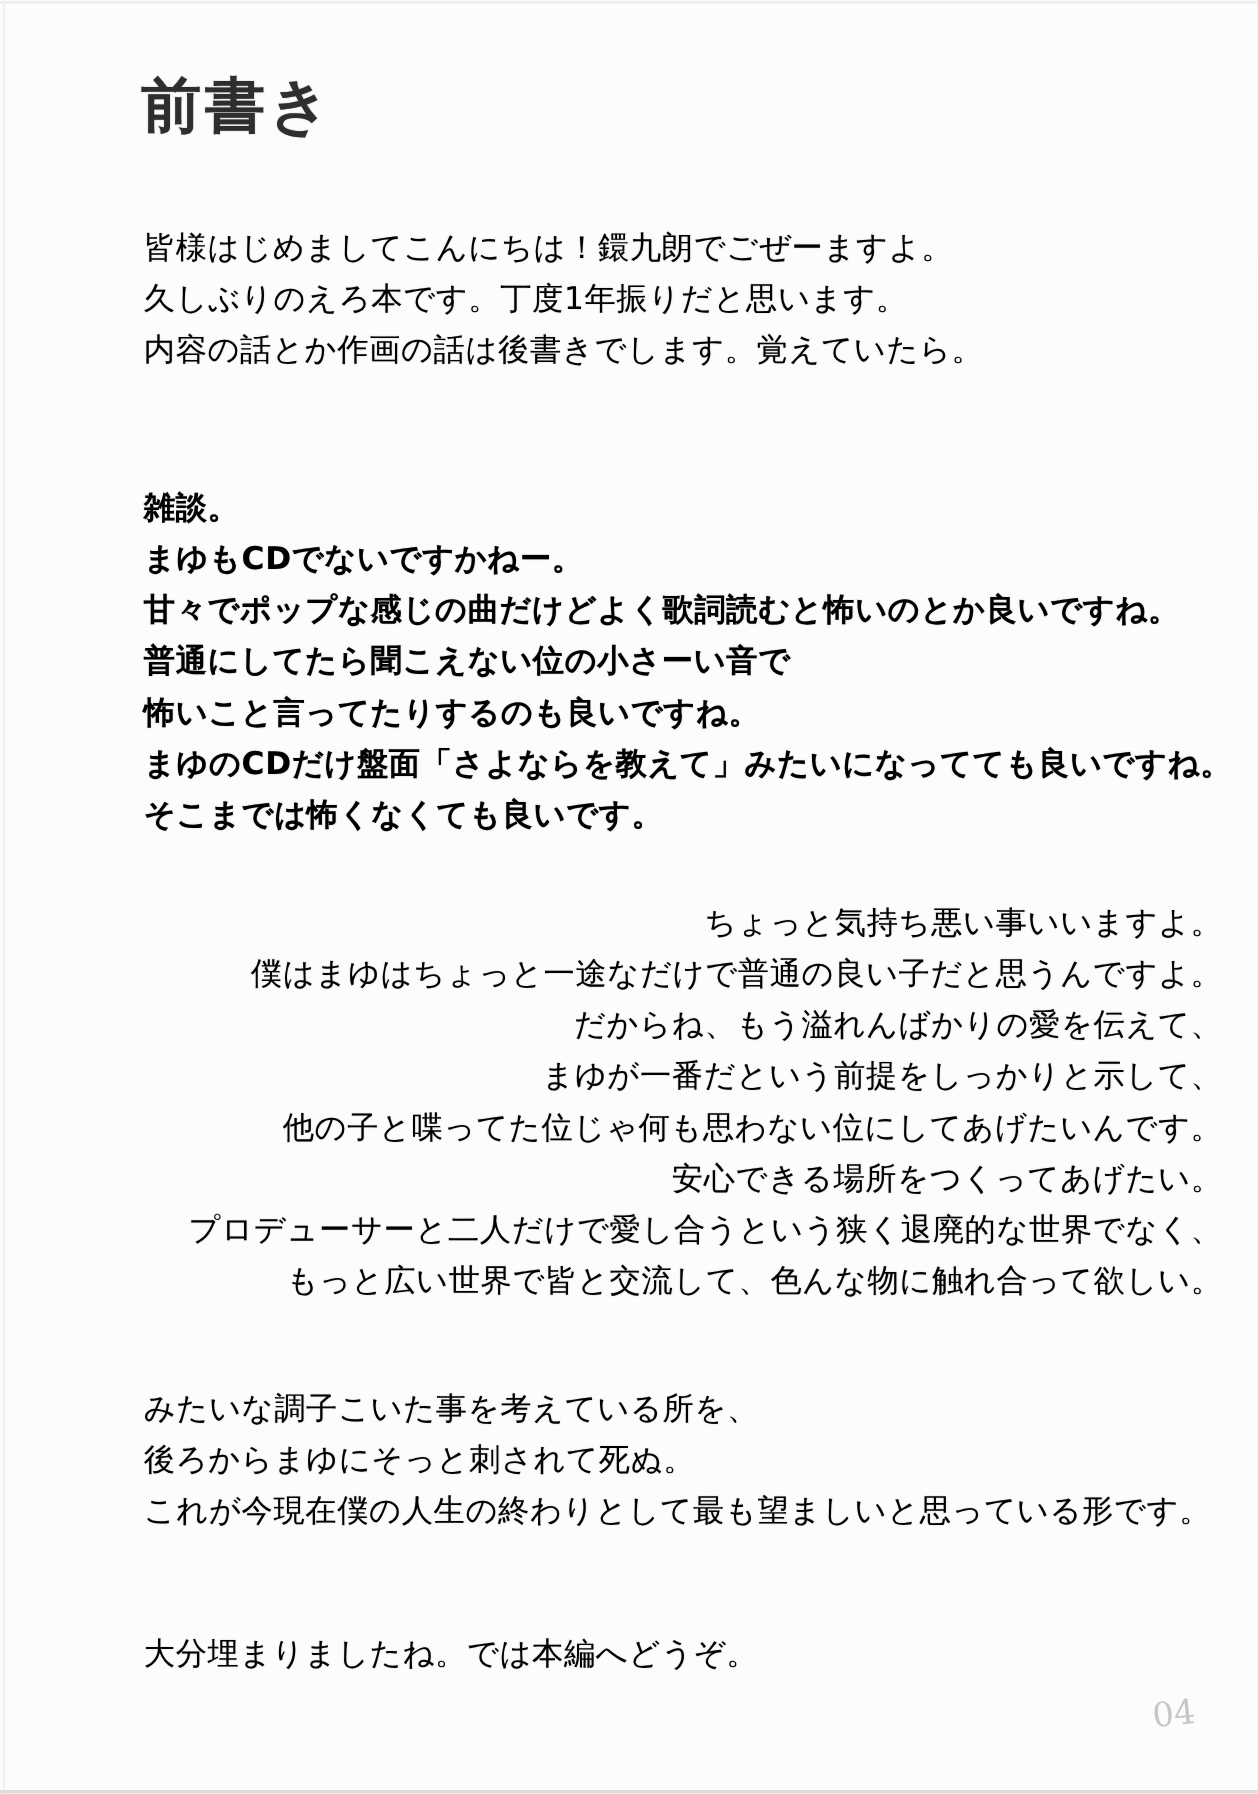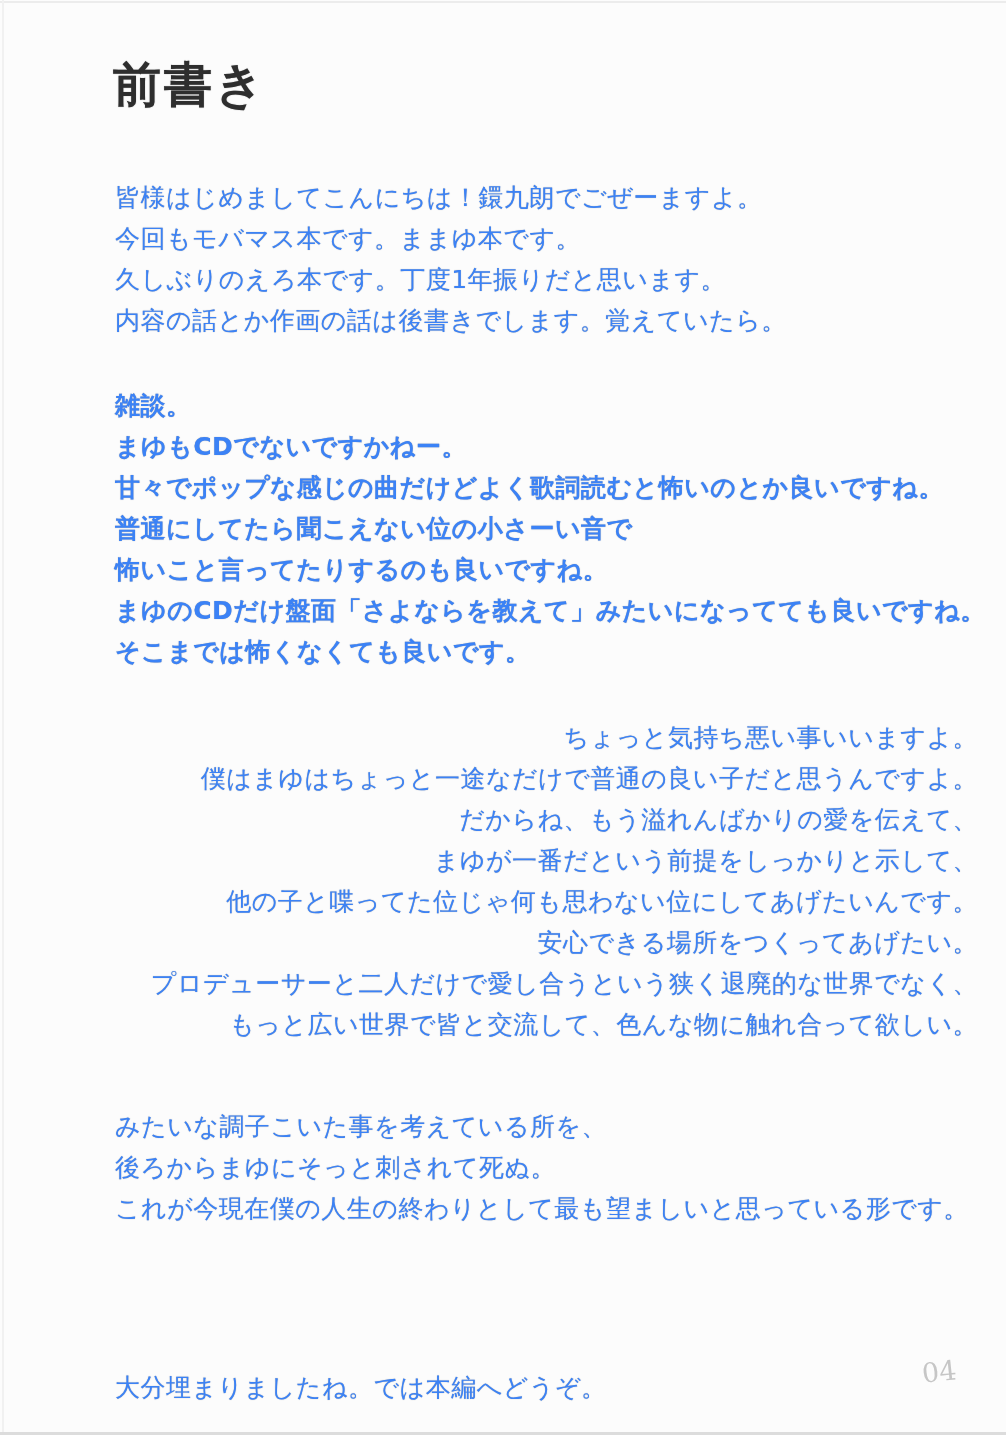--- a/index.html
+++ b/index.html
@@ -48,29 +48,29 @@
   .para {
     position: absolute;
     left: 115px;
     right: 40px;
   }
   .para .line {
     height: 41px;
     line-height: 41px;
     font-size: 25px;
     letter-spacing: 0.5px;
-    color: #3b82f6;
+    color: #000000;
     text-shadow: 0 0 1px rgba(59,59,59,0.45);
     white-space: nowrap;
   }
   .p0 { top: 177px; }
   .p1 { top: 385px; font-weight: bold; }
   .p2 { top: 717px; text-align: right; }
   .p3 { top: 1106px; }
-  .p4 { top: 1367px; }
+  .p4 { top: 1302px; }
   .page-number {
     position: absolute;
     top: 1356px;
     left: 922px;
     font-family: "DejaVu Serif", serif;
     font-size: 27px;
     font-weight: 300;
     color: #c6c6c6;
     transform: rotate(-6deg);
   }
@@ -80,21 +80,20 @@
 
 <div class="page">
   <div class="edge-top"></div>
   <div class="edge-left"></div>
 
   <h1 class="title">前書き</h1>
 
   <div class="content">
       <div class="para p0">
         <div class="line">皆様はじめましてこんにちは！鐶九朗でごぜーますよ。</div>
-        <div class="line">今回もモバマス本です。ままゆ本です。</div>
         <div class="line">久しぶりのえろ本です。丁度1年振りだと思います。</div>
         <div class="line">内容の話とか作画の話は後書きでします。覚えていたら。</div>
       </div>
       <div class="para p1">
         <div class="line">雑談。</div>
         <div class="line">まゆもCDでないですかねー。</div>
         <div class="line">甘々でポップな感じの曲だけどよく歌詞読むと怖いのとか良いですね。</div>
         <div class="line">普通にしてたら聞こえない位の小さーい音で</div>
         <div class="line">怖いこと言ってたりするのも良いですね。</div>
         <div class="line">まゆのCDだけ盤面「さよならを教えて」みたいになってても良いですね。</div>

